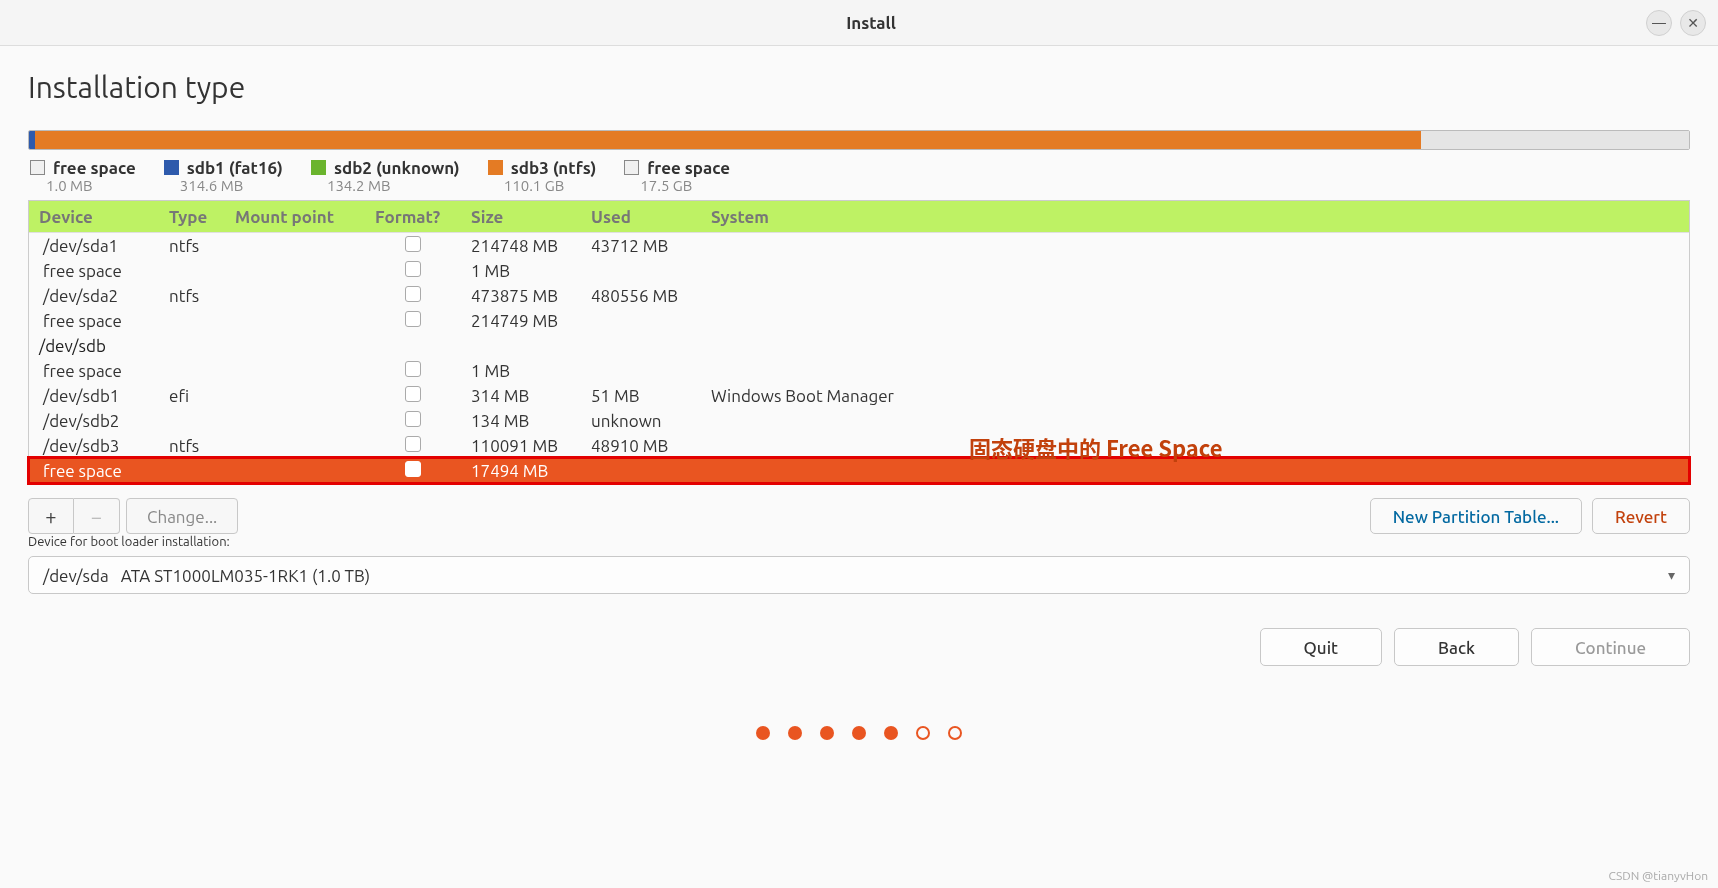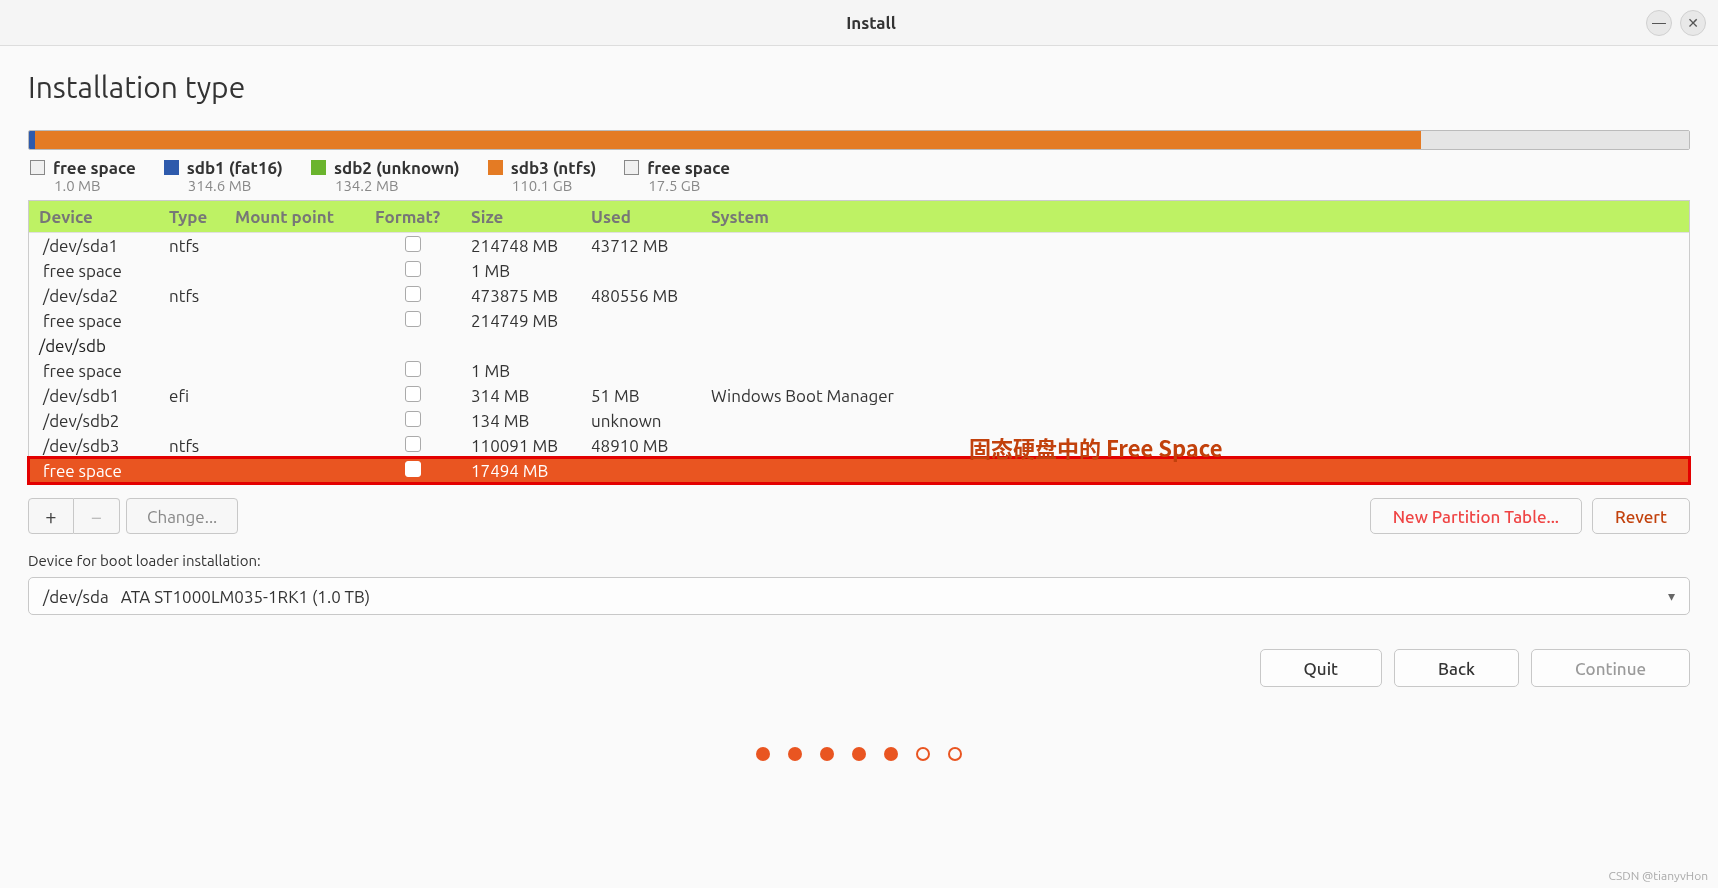--- a/index.html
+++ b/index.html
@@ -48,21 +48,21 @@
   .c-orange{ background:#e47b24; }
 
   .legend { display:flex; gap:28px; margin:8px 0 6px 2px; }
   .legend-item { display:flex; flex-direction:column; }
   .legend-top { display:flex; align-items:center; gap:8px; font-weight:bold; font-size:17px; }
   .swatch { width:15px; height:15px; display:inline-block; border:1px solid #888; }
   .sw-free { background:#f0f0f0; }
   .sw-blue { background:#2e5aac; border-color:#2e5aac; }
   .sw-green{ background:#6ab42d; border-color:#6ab42d; }
   .sw-orange{ background:#e47b24; border-color:#e47b24; }
-  .legend-sub { font-size:15px; color:#888; margin-left:24px; }
+  .legend-sub { font-size:15px; color:#888; margin-left:16px; }
 
   .table-wrap {
     border:1px solid #ccc;
     margin-top:4px;
     position:relative;
   }
   .ptbl { width:100%; border-collapse:collapse; font-size:17px; }
   .ptbl th { text-align:left; font-weight:bold; color:#777; padding:6px 10px; border-bottom:1px solid #e0e0e0; background:#bef264; }
   .ptbl td { padding:3px 10px; color:#333; height:25px; vertical-align:middle; }
   .ptbl td.device-ind { padding-left:14px; }
@@ -98,23 +98,23 @@
     height:36px; border:1px solid #c8c8c8; background:#f7f7f7;
     padding:0 20px; color:#888; border-radius:4px; margin-left:6px;
     display:flex; align-items:center; font-size:17px;
   }
   .right-btns { margin-left:auto; display:flex; gap:10px; }
   .btn {
     height:36px; border:1px solid #c8c8c8; background:#fafafa;
     padding:0 22px; color:#c2410c; border-radius:5px;
     display:flex; align-items:center; font-size:17px; font-weight:500;
   }
-  .btn.muted { color:#ef4444; }
-
-  .boot-label { font-size:15px; color:#333; margin-top:18px; }
+  .btn.muted { color:#0369a1; }
+
+  .boot-label { font-size:13px; color:#333; }
   .combo {
     margin-top:8px;
     height:38px; border:1px solid #c8c8c8; border-radius:5px;
     display:flex; align-items:center; padding:0 14px; background:#fdfdfd;
     font-size:17px; color:#333; position:relative;
   }
   .combo .combo-device { margin-right:12px; }
   .combo .chev { margin-left:auto; color:#666; font-size:14px; }
 
   .nav-row { display:flex; gap:12px; justify-content:flex-end; margin-top:34px; }

